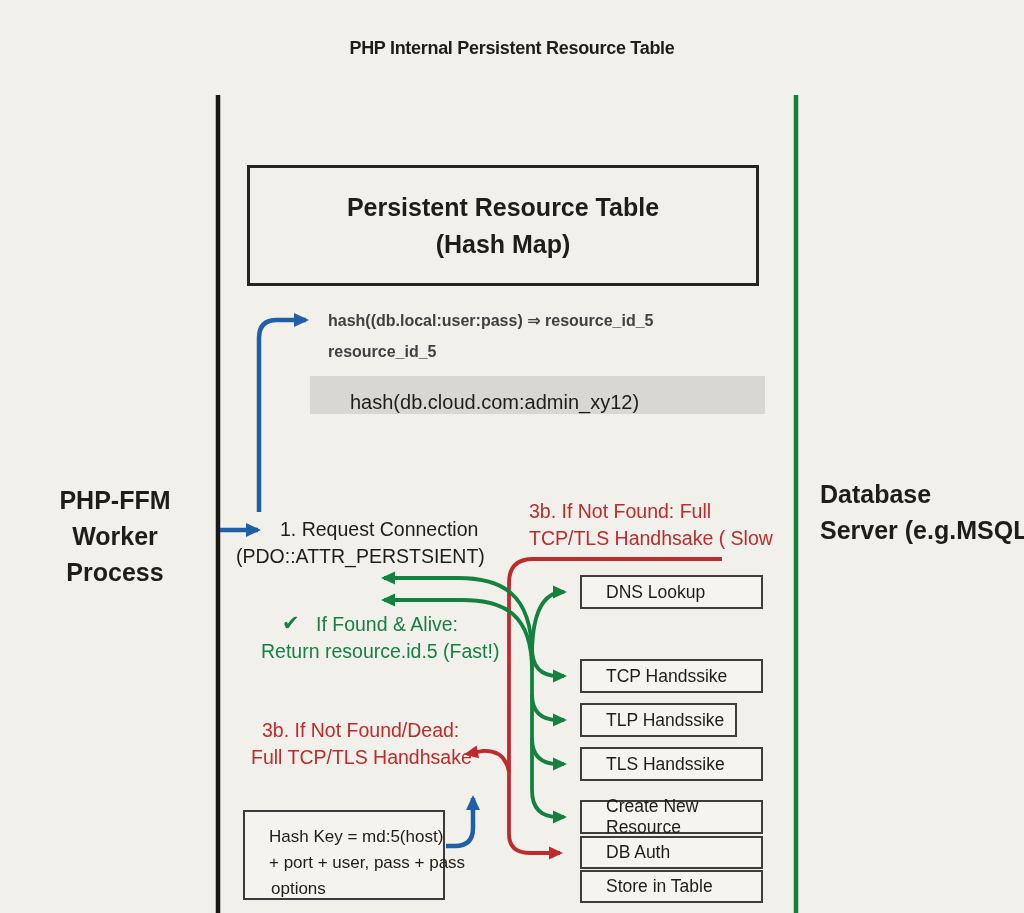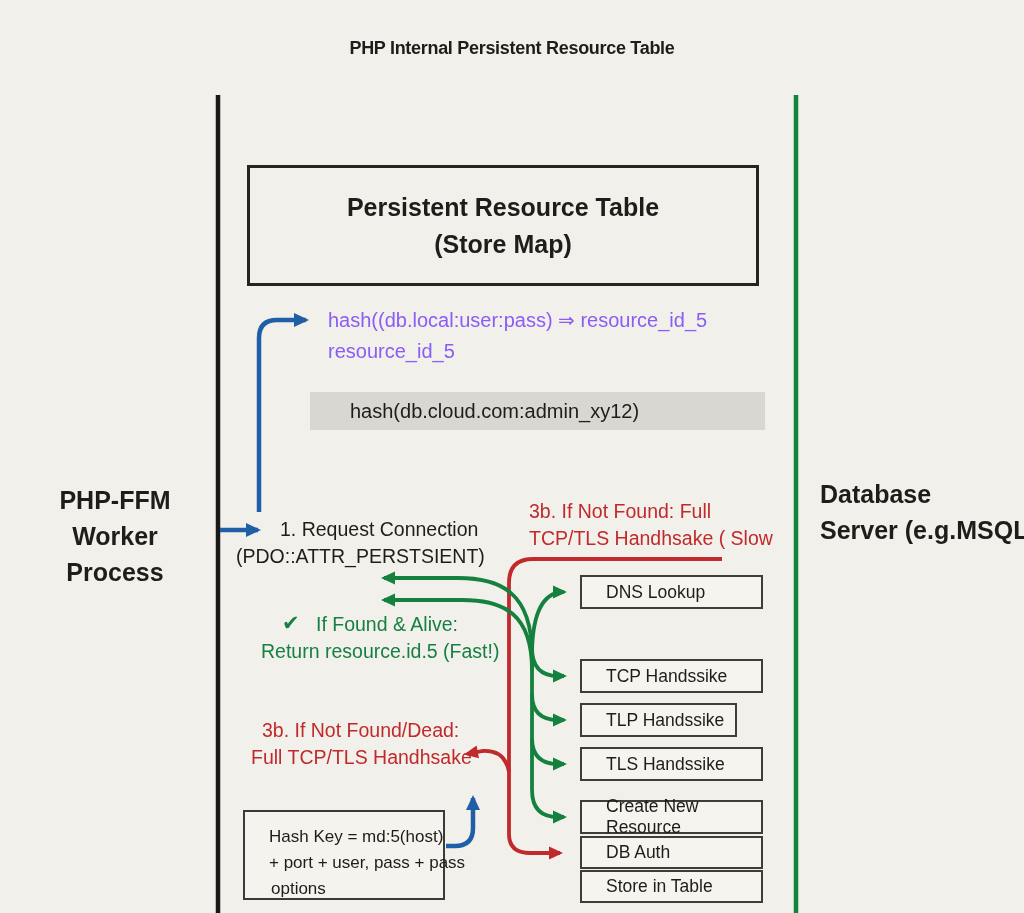--- a/index.html
+++ b/index.html
@@ -8,22 +8,22 @@
     position:relative;width:1024px;height:913px;overflow:hidden;
     background:var(--background,#f2f0ea);color:var(--ink,#1f1d19);
   }
   .abs{position:absolute;}
   .title{width:1024px;text-align:center;font-size:18px;font-weight:700;letter-spacing:-0.3px;}
   .side-label{font-size:25px;font-weight:700;line-height:36px;}
   .prt-box{
     border:3px solid #26241f;display:flex;align-items:center;justify-content:center;
     text-align:center;font-size:25px;font-weight:700;line-height:37px;
   }
-  .mono-ish{font-size:20px;line-height:31px;color:#8b5cf6;}
-  .gray-box{background:var(--box_gray,#d9d7d2);display:flex;align-items:center;font-size:20px;margin-top:16px;}
+  .mono-ish{font-size:16px;line-height:31px;color:#404040;font-weight:bold;}
+  .gray-box{background:var(--box_gray,#d9d7d2);display:flex;align-items:flex-end;font-size:20px;}
   .note{font-size:19.5px;line-height:27px;white-space:nowrap;}
   .red-t{color:var(--red,#c02a2c);}
   .green-t{color:var(--green_text,#167f42);}
   .step-box{
     border:2px solid #3f3d38;display:flex;align-items:center;
     font-size:17.5px;padding-left:24px;box-sizing:border-box;background:rgba(255,255,255,0.25);
   }
   .hashkey-box{
     border:2px solid #3a3a3a;font-size:17px;line-height:26px;box-sizing:border-box;
     padding-top:12px;background:rgba(255,255,255,0.2);
@@ -85,21 +85,21 @@
     <div>Process</div>
   </div>
   <div class="abs side-label" style="left:820px;top:476px;width:260px;">
     <div>Database</div>
     <div>Server (e.g.MSQL</div>
   </div>
 
   <div class="abs prt-box" style="left:247px;top:165px;width:506px;height:115px;">
     <div>
       <div>Persistent Resource Table</div>
-      <div>(Store Map)</div>
+      <div>(Hash Map)</div>
     </div>
   </div>
 
   <div class="abs mono-ish" style="left:328px;top:305px;">
     <div>hash((db.local:user:pass) ⇒ resource_id_5</div>
     <div>resource_id_5</div>
   </div>
 
   <div class="abs gray-box" style="left:310px;top:376px;width:455px;height:38px;padding-left:40px;box-sizing:border-box;">
     <span>hash(db.cloud.com:admin_xy12)</span>

